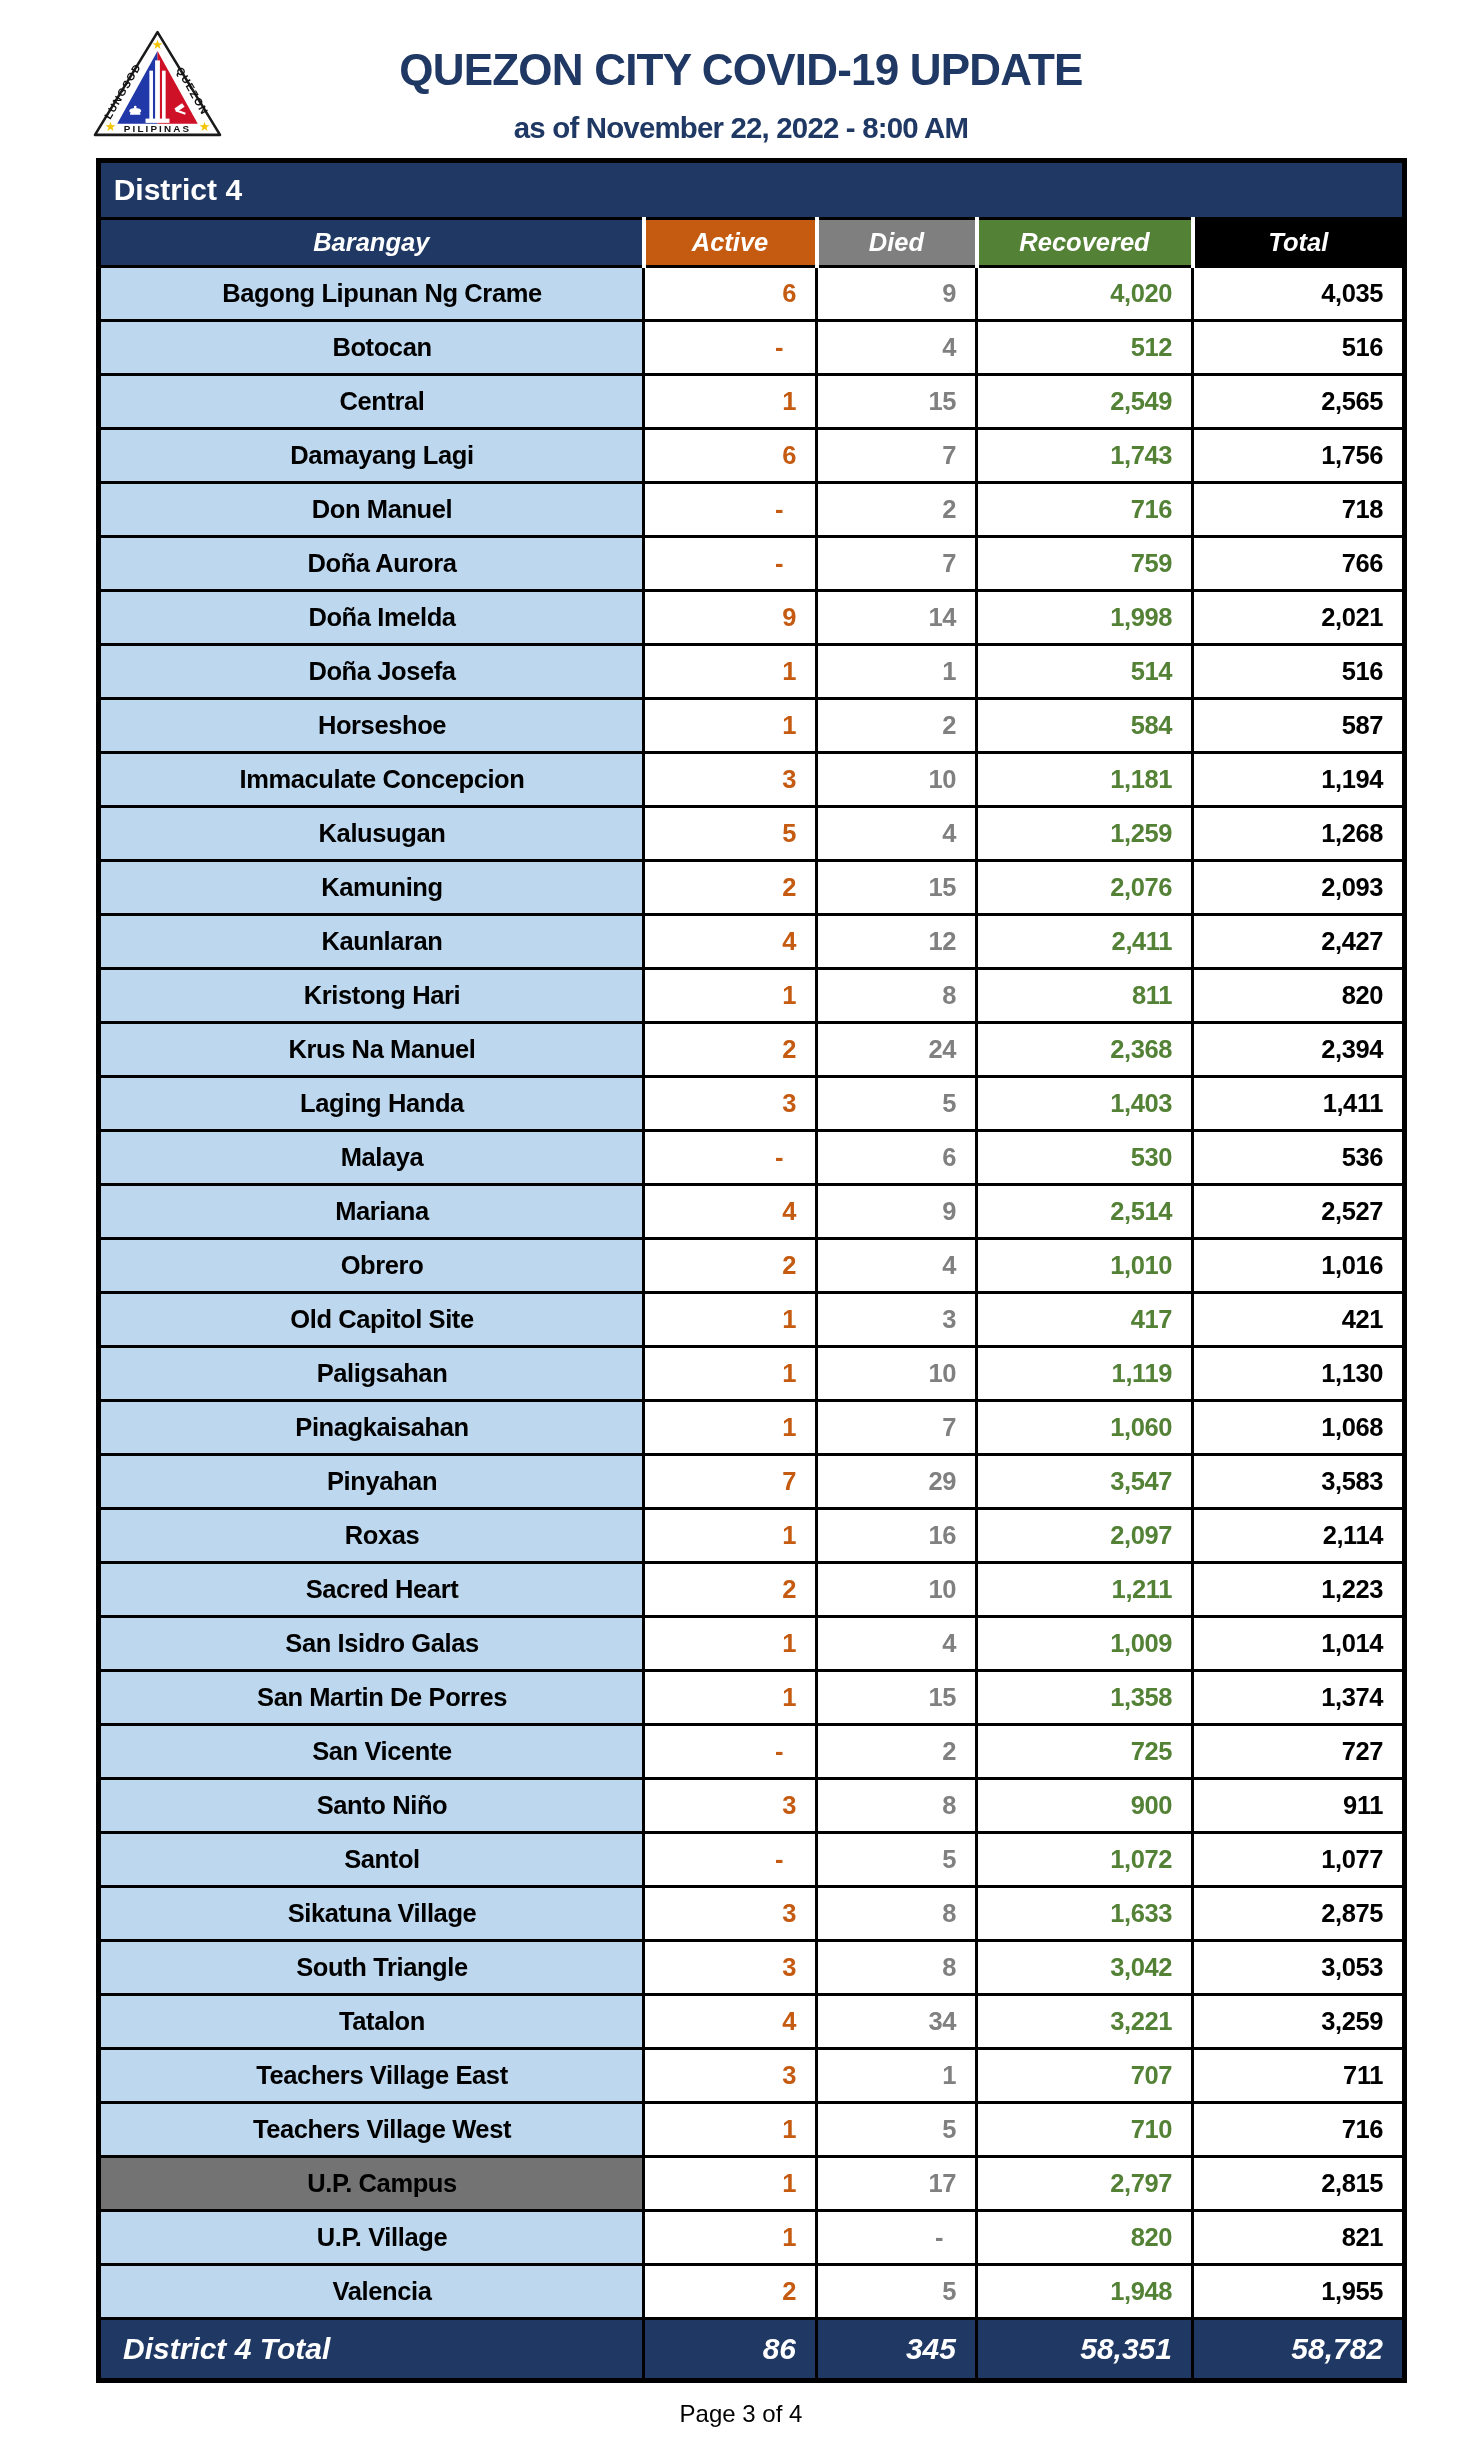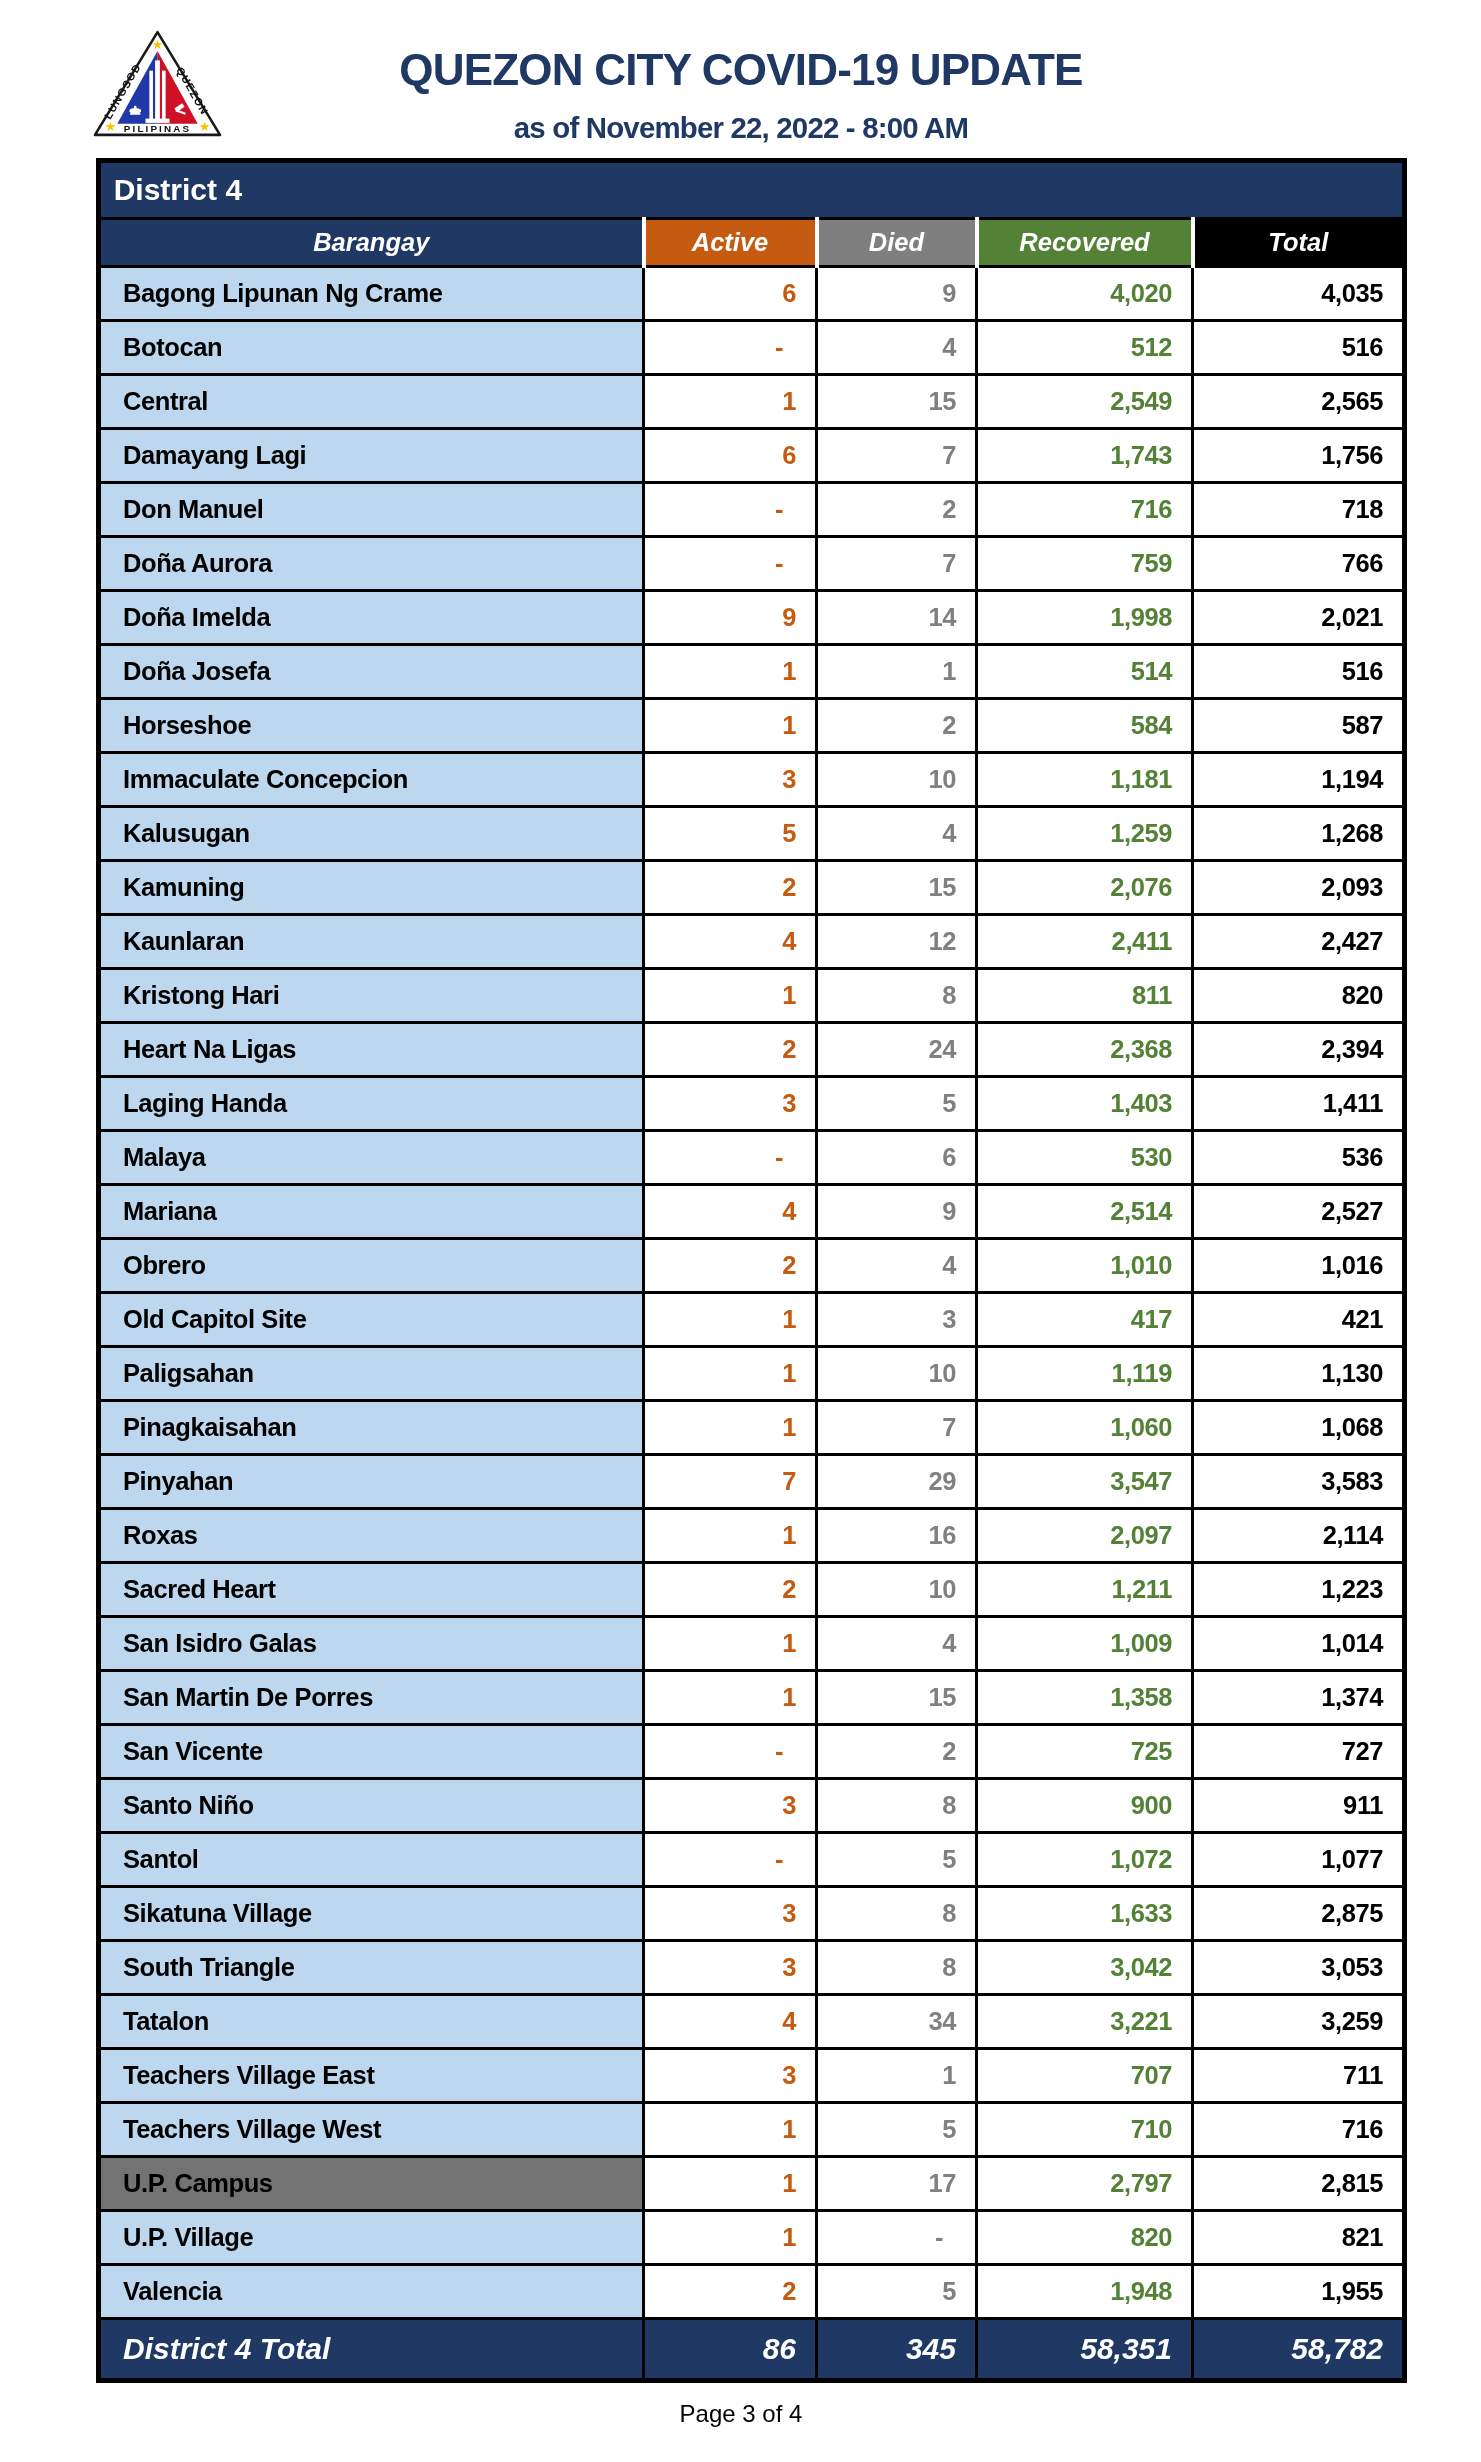--- a/index.html
+++ b/index.html
@@ -75,21 +75,21 @@
   tbody td {
     border: 3.2px solid #000;
     height: 49px;
     font-weight: bold;
     font-size: 25.5px;
     letter-spacing: -0.4px;
   }
   td.name {
     background: #BDD7EE;
     color: #000;
-    text-align: left;
+    text-align: center;
     padding-left: 22px;
   }
   td.num { background: #fff; text-align: right; padding-right: 19px; }
   td.active    { color: #C55A11; }
   td.died      { color: #808080; }
   td.recovered { color: #538135; }
   td.total     { color: #000000; }
   td.dash      { padding-right: 32px; }
 
   tfoot td {
@@ -276,21 +276,21 @@
           <td class="num total">2,427</td>
         </tr>
         <tr>
           <td class="name" style="background: rgb(189, 215, 238);">Kristong Hari</td>
           <td class="num active" style="color: rgb(197, 90, 17);">1</td>
           <td class="num died" style="color: rgb(128, 128, 128);">8</td>
           <td class="num recovered" style="color: rgb(83, 129, 53);">811</td>
           <td class="num total">820</td>
         </tr>
         <tr>
-          <td class="name" style="background: rgb(189, 215, 238);">Heart Na Ligas</td>
+          <td class="name" style="background: rgb(189, 215, 238);">Krus Na Manuel</td>
           <td class="num active" style="color: rgb(197, 90, 17);">2</td>
           <td class="num died" style="color: rgb(128, 128, 128);">24</td>
           <td class="num recovered" style="color: rgb(83, 129, 53);">2,368</td>
           <td class="num total">2,394</td>
         </tr>
         <tr>
           <td class="name" style="background: rgb(189, 215, 238); margin-top: 24px;">Laging Handa</td>
           <td class="num active" style="color: rgb(197, 90, 17);">3</td>
           <td class="num died" style="color: rgb(128, 128, 128);">5</td>
           <td class="num recovered" style="color: rgb(83, 129, 53);">1,403</td>

